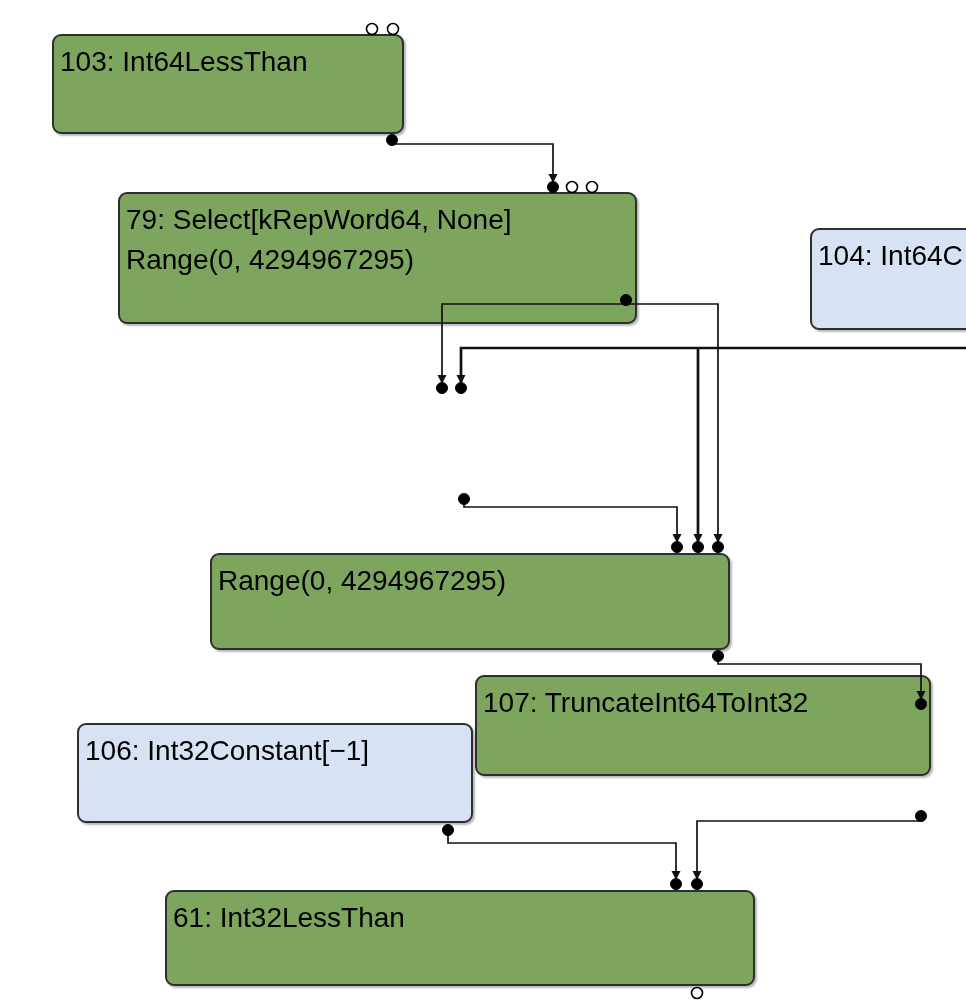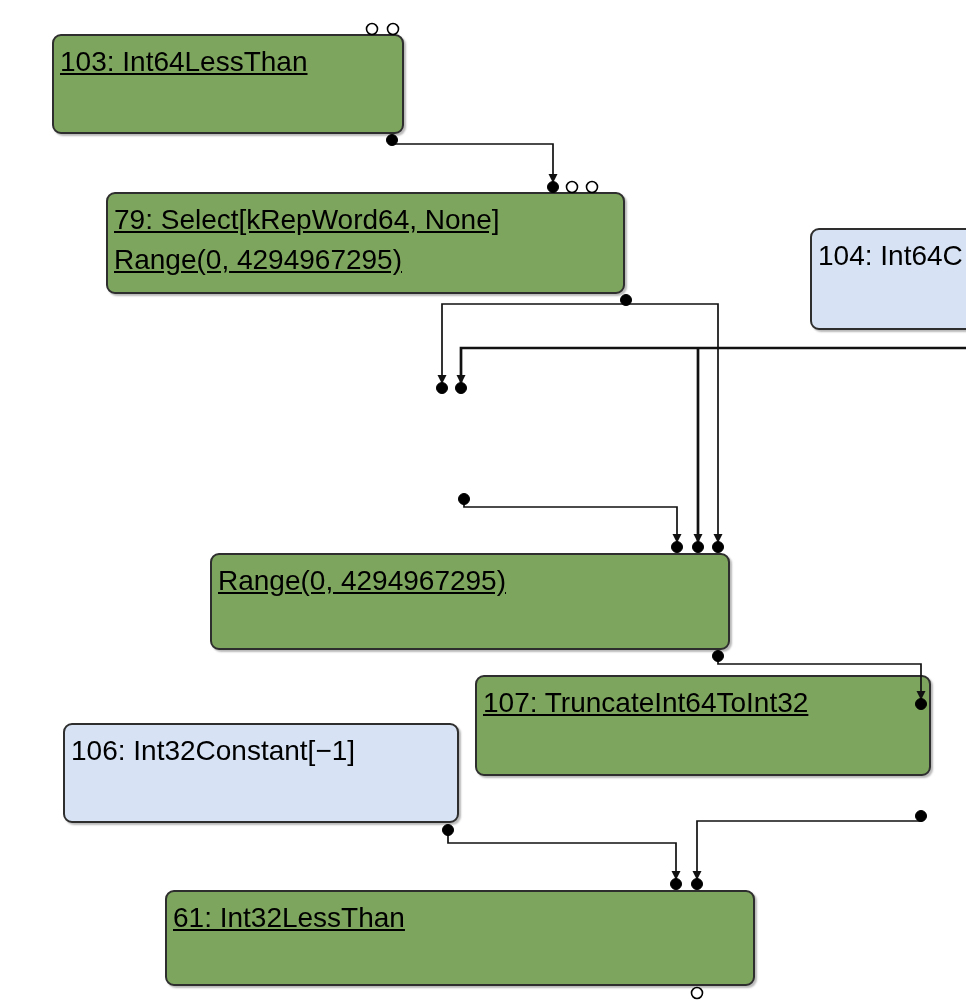--- a/index.html
+++ b/index.html
@@ -9,48 +9,48 @@
   }
   .canvas{position:relative;width:966px;height:1000px;overflow:hidden;background:#ffffff;}
   .edges{position:absolute;left:0;top:0;z-index:3;pointer-events:none;}
   .node{
     position:absolute;z-index:2;box-sizing:border-box;
     border:2px solid #2e2e2e;border-radius:9px;
     padding:6px 0 0 6px;
     box-shadow:2px 2px 2px rgba(0,0,0,0.28);
     color:#000;font-size:28px;line-height:40px;white-space:nowrap;overflow:hidden;
   }
-  .node.green{background:#7ea55d;text-decoration:underline;}
+  .node.green{background:#7ea55d;}
   .node.blue{background:#d7e3f4;}
   .nl{height:40px;}
 </style>
 </head>
 <body>
 
 <div class="canvas">
 
   <div class="node green" style="left:52px;top:34px;width:352px;height:100px">
     <div class="nl">103: Int64LessThan</div>
   </div>
 
-  <div class="node green" style="left:106px;top:192px;width:519px;height:102px">
+  <div class="node green" style="left:118px;top:192px;width:519px;height:132px">
     <div class="nl">79: Select[kRepWord64, None]</div>
     <div class="nl">Range(0, 4294967295)</div>
   </div>
 
   <div class="node blue" style="left:810px;top:228px;width:230px;height:102px">
     <div class="nl">104: Int64C</div>
   </div>
 
 
   <div class="node green" style="left:210px;top:553px;width:520px;height:97px">
     <div class="nl">Range(0, 4294967295)</div>
   </div>
 
-  <div class="node blue" style="left:63px;top:723px;width:396px;height:100px">
+  <div class="node blue" style="left:77px;top:723px;width:396px;height:100px">
     <div class="nl">106: Int32Constant[−1]</div>
   </div>
 
   <div class="node green" style="left:475px;top:675px;width:456px;height:101px">
     <div class="nl">107: TruncateInt64ToInt32</div>
   </div>
 
   <div class="node green" style="left:165px;top:890px;width:590px;height:96px">
     <div class="nl">61: Int32LessThan</div>
   </div>

